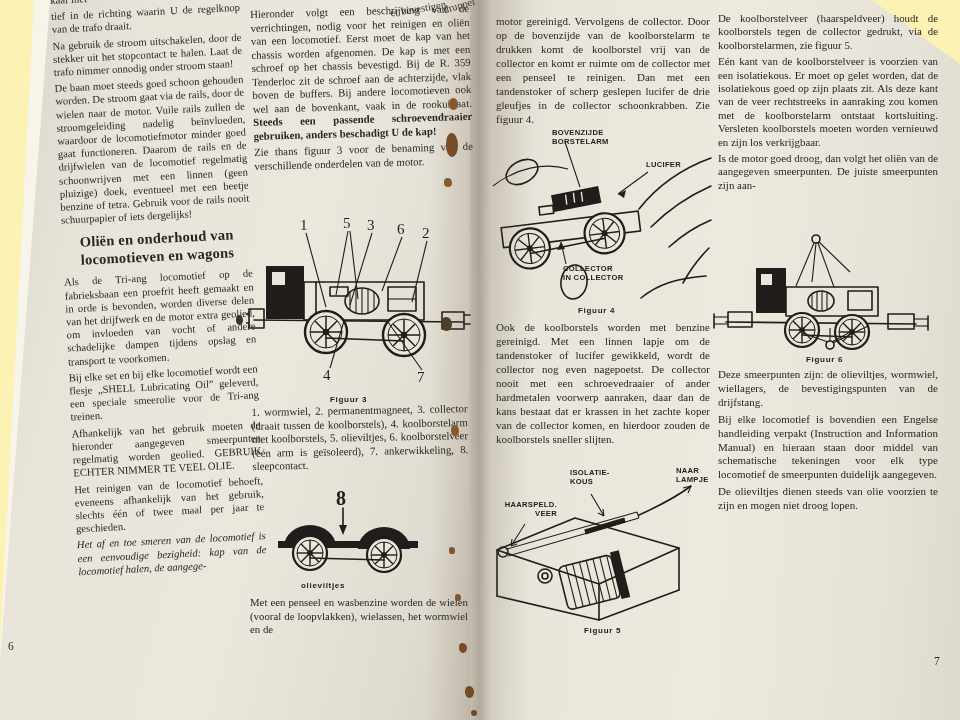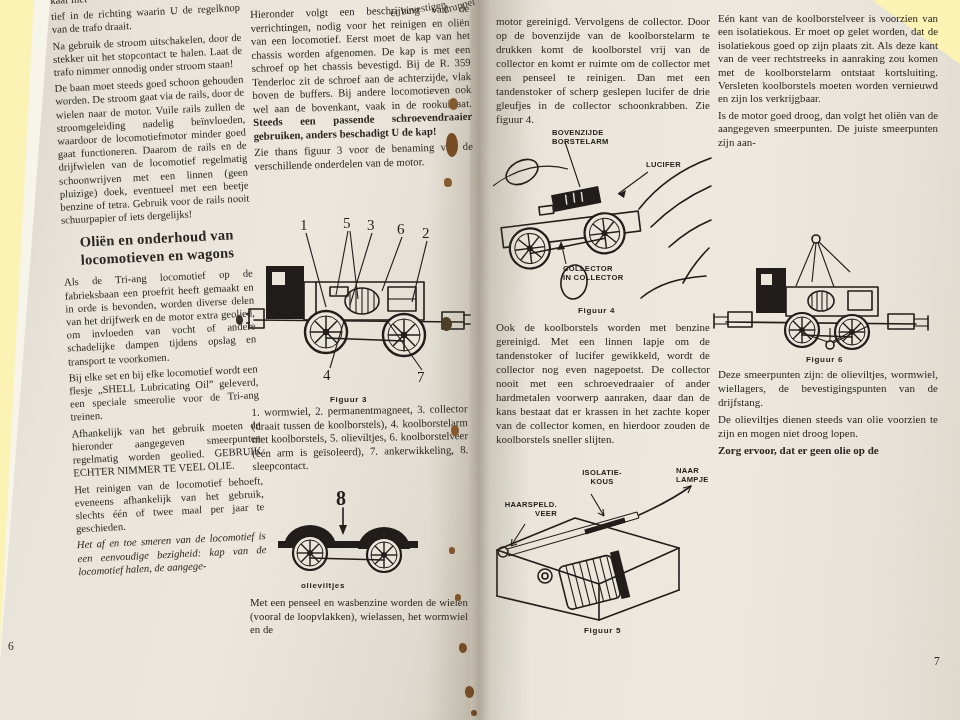--- a/index.html
+++ b/index.html
@@ -221,35 +221,36 @@
         <circle class="dr" cx="58" cy="104" r="3"></circle>
       <circle class="dr" cx="16" cy="80" r="5"></circle>
       <path class="ln" d="M20,77 L150,40 M21,84 L152,46 M150,40 L152,46"></path>
       <line x1="98" y1="60" x2="138" y2="48" stroke="#201d1a" stroke-width="5"></line>
       <path class="dr" d="M152,43 C172,34 188,26 204,14"></path>
         <path class="ln" d="M204,14 l-8,2 M204,14 l-3,7"></path>
       <path class="ln" d="M104,22 L117,44 M117,44 l-6,-3 M117,44 l-1,-7"></path>
       <path class="ln" d="M38,52 L24,74 M24,74 l1,-7 M24,74 l6,-2"></path>
     </g>
   </svg>
-  <div class="figlabel" style="left:570px;top:468px;width:64px;text-align:center;">
+  <div class="figlabel" style="left:570px;top:468px;width:64px;text-align:left;">
     <span>ISOLATIE-</span>
     <span>KOUS</span>
   </div>
   <div class="figlabel" style="left:495px;top:500px;width:62px;text-align:right;">
     <span>HAARSPELD.</span>
     <span>VEER</span>
   </div>
   <div class="figlabel" style="left:676px;top:466px;">
     <span>NAAR</span>
     <span>LAMPJE</span>
   </div>
   <div class="figcap" style="left:584px;top:626px;">Figuur 5</div>
 
   <div class="colblock rc2a">
+    <p>De koolborstelveer (haarspeldveer) houdt de koolborstels tegen de collector gedrukt, via de koolborstelarmen, zie figuur 5.</p>
     <p>Eén kant van de koolborstelveer is voorzien van een isolatiekous. Er moet op gelet worden, dat de isolatiekous goed op zijn plaats zit. Als deze kant van de veer rechtstreeks in aanraking zou komen met de koolborstelarm ontstaat kortsluiting. Versleten koolborstels moeten worden vernieuwd en zijn los verkrijgbaar.</p>
     <p>Is de motor goed droog, dan volgt het oliën van de aangegeven smeerpunten. De juiste smeerpunten zijn aan-</p>
   </div>
 
   <svg class="fig" style="left:700px;top:230px;" width="240" height="122" viewBox="0 0 240 122">
     <defs>
       <g id="w6">
           <circle r="17" fill="#eae6dc" stroke="#201d1a" stroke-width="2.2"></circle>
           <circle r="13" fill="none" stroke="#201d1a" stroke-width="1"></circle>
           <g stroke="#201d1a" stroke-width="1.4">
@@ -283,22 +284,22 @@
       <circle class="dr" cx="116" cy="9" r="4"></circle>
         <path class="ln" d="M114,13 L96,56 M116,13 L112,52 M118,13 L134,57 M119,12 L150,42"></path>
       <circle class="dr" cx="130" cy="115" r="4"></circle>
         <path class="ln" d="M128,112 L102,103 M130,111 L130,98 M132,112 L154,100 M133,113 L168,96"></path>
     </g>
   </svg>
   <div class="figcap" style="left:806px;top:355px;">Figuur 6</div>
 
   <div class="colblock rc2b">
     <p>Deze smeerpunten zijn: de olieviltjes, wormwiel, wiellagers, de bevestigingspunten van de drijfstang.</p>
+    <p>Bij elke locomotief is bovendien een Engelse handleiding verpakt (Instruction and Information Manual) en hieraan staan door middel van schematische tekeningen voor elk type locomotief de smeerpunten duidelijk aangegeven.</p>
     <p>De olieviltjes dienen steeds van olie voorzien te zijn en mogen niet droog lopen.</p>
-    <p class="bold">Zorg ervoor, dat er geen olie op de</p>
   </div>
 
   <div class="pgnum" style="left:8px;top:640px;">6</div>
   <div class="pgnum" style="left:934px;top:655px;">7</div>
 
   <div class="spot" style="left:449px;top:98px;width:9px;height:12px;background:#8a5a2e;"></div>
   <div class="spot" style="left:446px;top:133px;width:12px;height:24px;background:#7a4c24;"></div>
   <div class="spot" style="left:444px;top:178px;width:8px;height:9px;background:#8a5a2e;"></div>
   <div class="spot" style="left:236px;top:315px;width:7px;height:10px;background:#3a332c;"></div>
   <div class="spot" style="left:441px;top:317px;width:11px;height:14px;background:#4e3e28;"></div>

